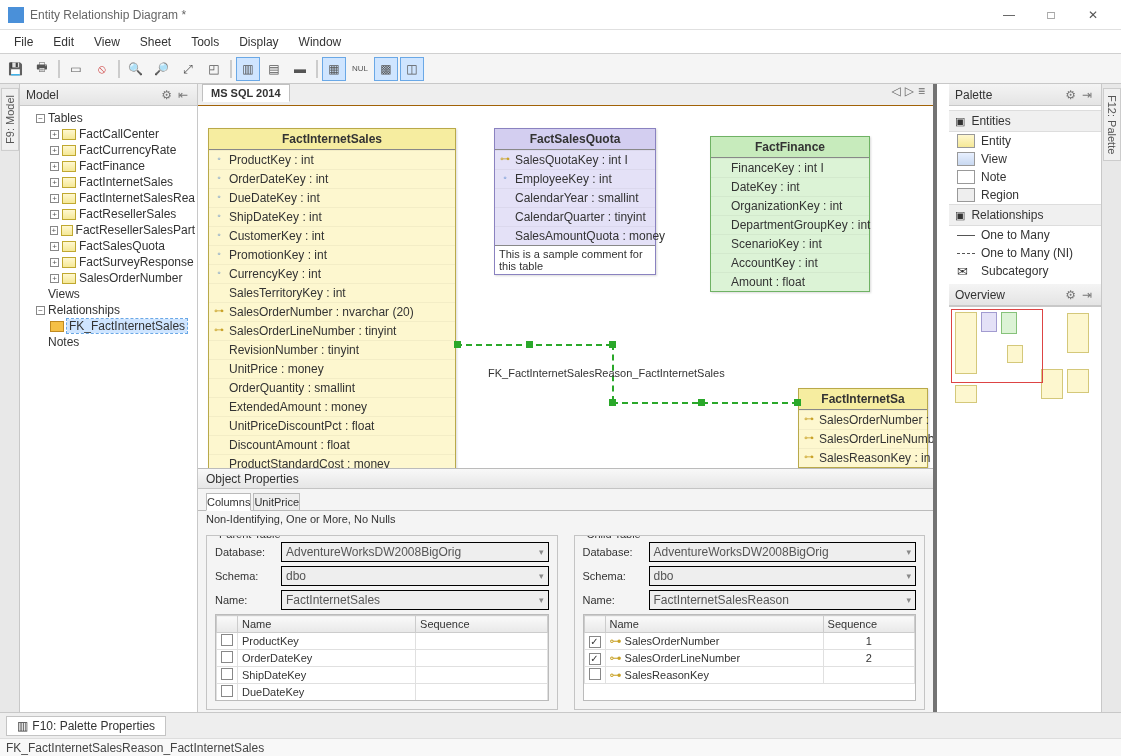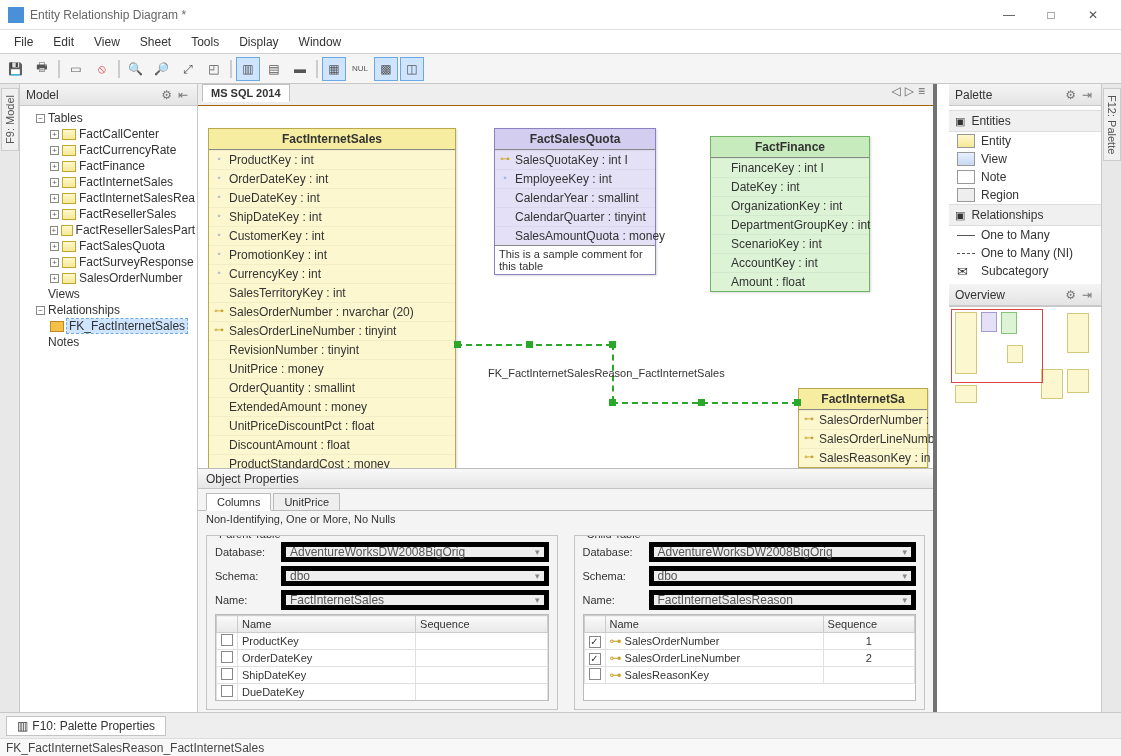--- a/index.html
+++ b/index.html
@@ -64,30 +64,30 @@
 .palicon.rel::before{ content:''; position:absolute; left:0; top:50%; width:100%; border-top:1px solid #555;}
 .palicon.rel.ni::before{ border-top:1px dashed #555;}
 .palicon.sub{ border:none; font-size:13px; }
 .overview { flex:1; position:relative; background:#fff; border-top:1px solid #c8c8c8;}
 .ov { position:absolute; background:#fdf7cf; border:1px solid #d4c87a;}
 .ovview { position:absolute; border:1px solid #d44; }
 
 .objprops { position:absolute; left:0; right:0; bottom:0; height:244px; background:#f4f4f4; border-top:1px solid #bbb; display:flex; flex-direction:column;}
 .objprops .ophdr { height:20px; background:linear-gradient(#f8f8f8,#e6e6e6); border-bottom:1px solid #c4c4c4; padding:0 8px; display:flex; align-items:center; font-size:11px;}
 .optabs { height:22px; display:flex; align-items:flex-end; padding:0 8px; gap:2px; border-bottom:1px solid #bbb; background:#f4f4f4;}
-.optab { padding:2px 10px; border:1px solid #bbb; background:#eee; font-size:11px; position:relative; top:1px;}
+.optab { padding:2px 0; border:1px solid #bbb; background:#eee; font-size:11px; position:relative; top:1px;}
 .optab.active { background:#fff; border-bottom:1px solid #fff;}
 .opnote { padding:2px 8px; font-size:11px; color:#333; }
 .opbody { flex:1; display:flex; overflow:hidden;}
 .opcol { flex:1; padding:2px 8px; display:flex; flex-direction:column; overflow:hidden; }
 .fs { border:1px solid #c4c4c4; padding:6px 8px 8px; position:relative; margin-top:6px; background:#f4f4f4; flex:1; display:flex; flex-direction:column; overflow:hidden;}
 .fs .legend { position:absolute; top:-8px; left:8px; background:#f4f4f4; padding:0 4px; font-size:11px;}
 .frow { display:flex; align-items:center; gap:6px; margin-bottom:4px; }
 .frow label { width:60px; font-size:11px; }
-.frow .inp { flex:1; height:20px; border:5px solid #000000; background:#eee; padding:0 4px; font-size:11px; color:#555; display:flex; align-items:center; justify-content:space-between;}
+.frow .inp { flex:1; height:20px; border:1px solid #000000; background:#eee; padding:0 4px; font-size:11px; color:#555; display:flex; align-items:center; justify-content:space-between;}
 .frow .inp .dd { color:#888; font-size:9px;}
 .ptable { flex:1; border:1px solid #bbb; background:#fff; overflow:auto;}
 .ptable table { width:100%; border-collapse:collapse; }
 .ptable th { background:linear-gradient(#fafafa,#e8e8e8); border:1px solid #ccc; padding:2px 4px; font-weight:normal; font-size:11px; text-align:left;}
 .ptable td { border:1px solid #e0e0e0; padding:1px 4px; font-size:11px;}
 .ptable td.cb { width:18px; text-align:center;}
 .chk { width:12px; height:12px; border:1px solid #888; display:inline-block; text-align:center; line-height:10px; font-size:10px; background:#fff;}
 .chk.on::after{ content:'✓'; color:#333;}
 
 .foottabs { height:26px; background:#eee; border-top:1px solid #c8c8c8; display:flex; align-items:center; padding:0 6px; gap:6px;}

